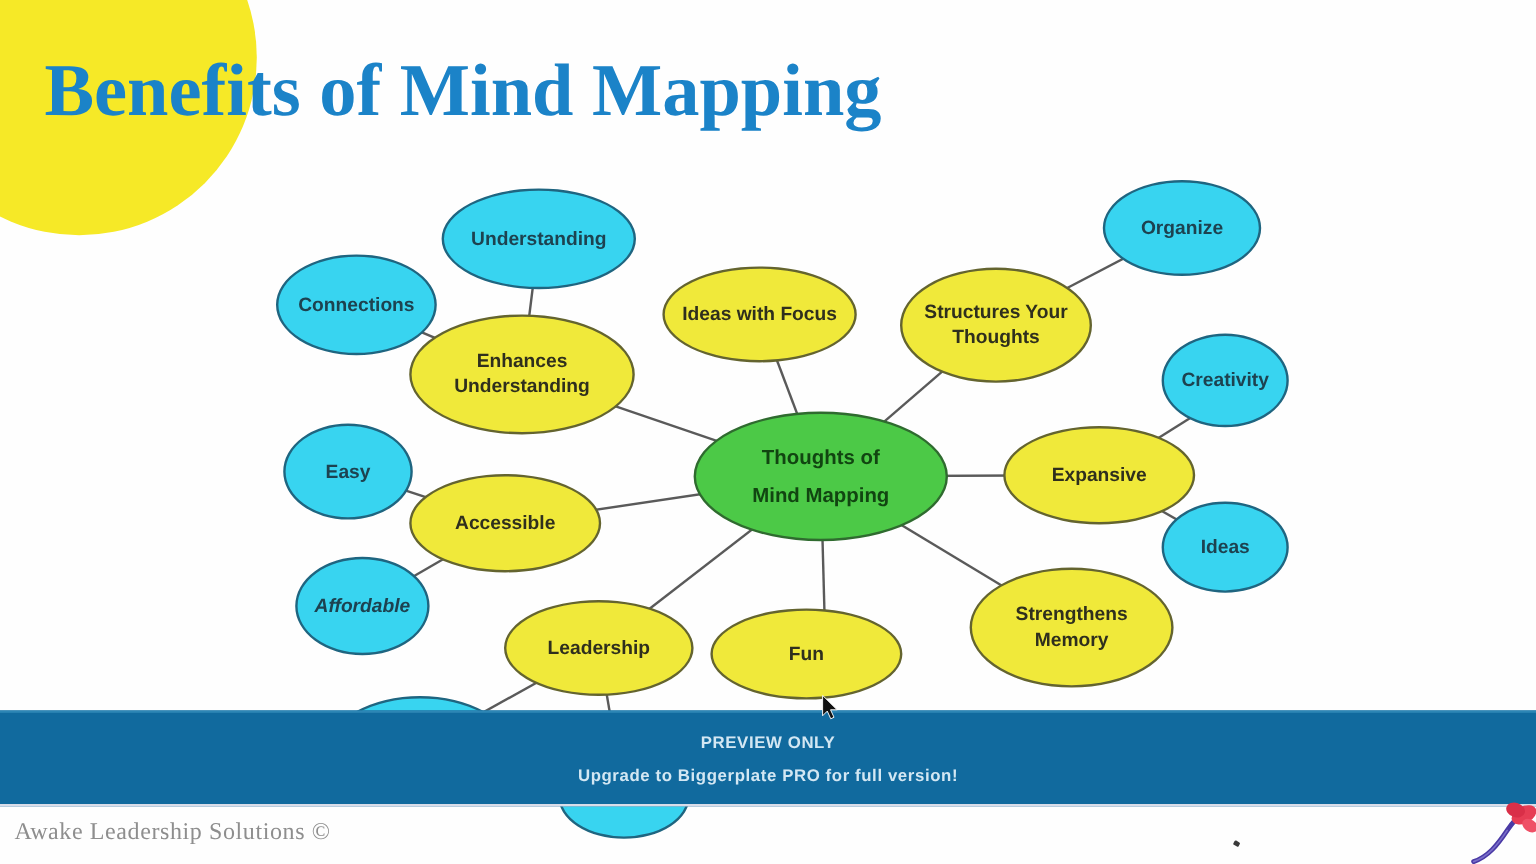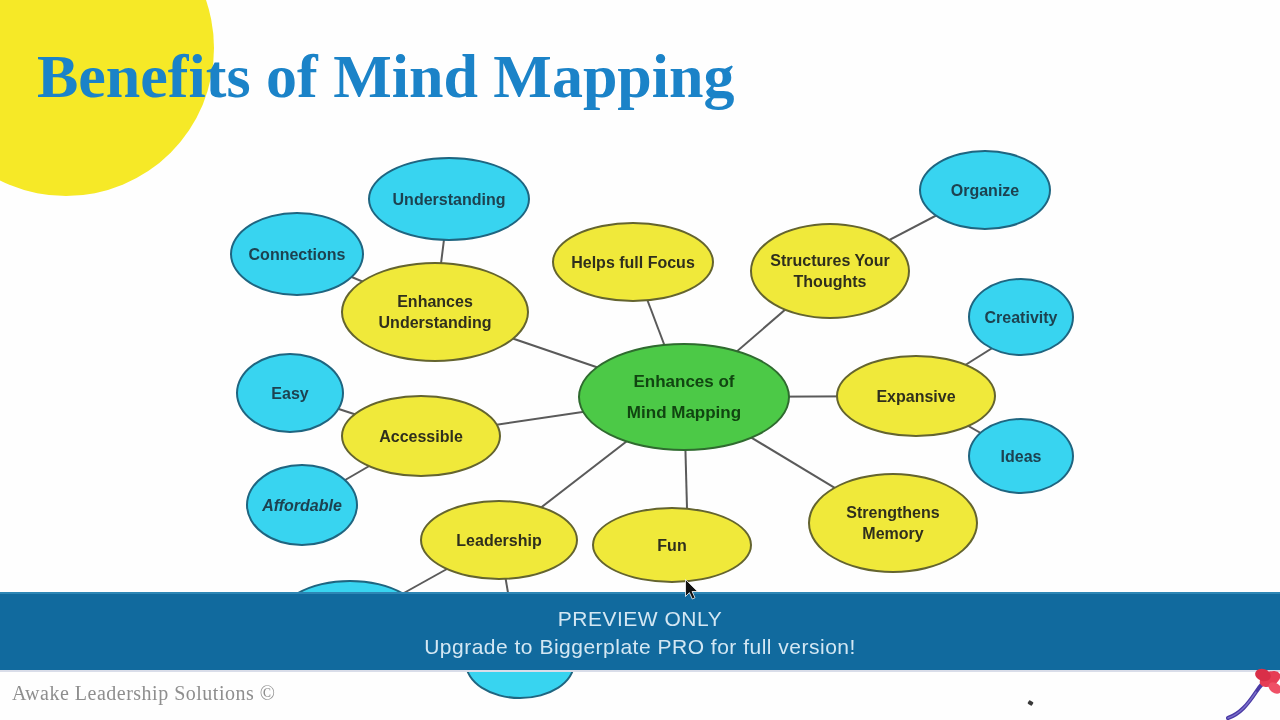--- a/index.html
+++ b/index.html
@@ -24,21 +24,21 @@
   .node.center .node-label{color:#114511;font-size:17px;line-height:31px;}
   .node.primary{background:#f0e93a;border:2px solid #64642f;}
   .node.primary .node-label{color:#2f2f1d;}
   .node.leaf, .node.hidden{background:#38d4f0;border:2px solid #1f6580;}
   .node.leaf .node-label{color:#1d4250;}
 
   .banner{position:absolute;left:0;top:592px;width:1280px;height:80px;z-index:6;
         background:#116a9e;border-top:2px solid #2d86b5;border-bottom:2px solid #d9dde9;
         box-sizing:border-box;display:flex;flex-direction:column;align-items:center;
         justify-content:center;gap:1px;}
-  .banner .banner-line{color:#d3e7f3;font-size:21px;line-height:27px;letter-spacing:0.5px;}
+  .banner .banner-line{color:#d3e7f3;font-size:14px;line-height:27px;letter-spacing:0.5px;font-weight:bold;}
 
   .credit{position:absolute;left:12px;top:682px;z-index:7;
         font-family:"Liberation Serif", serif;font-size:20px;color:#8e8e8e;letter-spacing:0.5px;}
 
   .speck{position:absolute;left:1028px;top:701px;width:5px;height:4px;background:#3a3a3a;
         border-radius:1px;transform:rotate(30deg);z-index:7;}
 
   .flower{position:absolute;left:1224px;top:668px;width:56px;height:52px;z-index:7;}
 
   .cursor{position:absolute;left:685px;top:579px;width:14px;height:21px;z-index:9;}
@@ -67,33 +67,33 @@
         <line x1="830" y1="271" x2="985" y2="190" stroke="#5a5a5a" stroke-width="2"></line>
         <line x1="916" y1="396" x2="1021" y2="330" stroke="#5a5a5a" stroke-width="2"></line>
         <line x1="916" y1="396" x2="1021" y2="456" stroke="#5a5a5a" stroke-width="2"></line>
         <line x1="421" y1="436" x2="290" y2="393" stroke="#5a5a5a" stroke-width="2"></line>
         <line x1="421" y1="436" x2="302" y2="505" stroke="#5a5a5a" stroke-width="2"></line>
         <line x1="499" y1="540" x2="350" y2="623" stroke="#5a5a5a" stroke-width="2"></line>
         <line x1="499" y1="540" x2="520" y2="663" stroke="#5a5a5a" stroke-width="2"></line>
       </svg>
   <div class="node center" style="left: 578px; top: 343px; width: 212px; height: 108px;">
         <div class="node-label">
-          <div>Enhances of</div>
+          <div>Thoughts of</div>
           <div>Mind Mapping</div>
         </div>
       </div>
       <div class="node primary" style="left: 341px; top: 262px; width: 188px; height: 100px;">
         <div class="node-label">
           <div>Enhances</div>
           <div>Understanding</div>
         </div>
       </div>
       <div class="node primary" style="left: 552px; top: 222px; width: 162px; height: 80px;">
         <div class="node-label">
-          <div>Helps full Focus</div>
+          <div>Ideas with Focus</div>
         </div>
       </div>
       <div class="node primary" style="left: 836px; top: 355px; width: 160px; height: 82px;">
         <div class="node-label">
           <div>Expansive</div>
         </div>
       </div>
       <div class="node primary" style="left: 750px; top: 223px; width: 160px; height: 96px;">
         <div class="node-label">
           <div>Structures Your</div>

